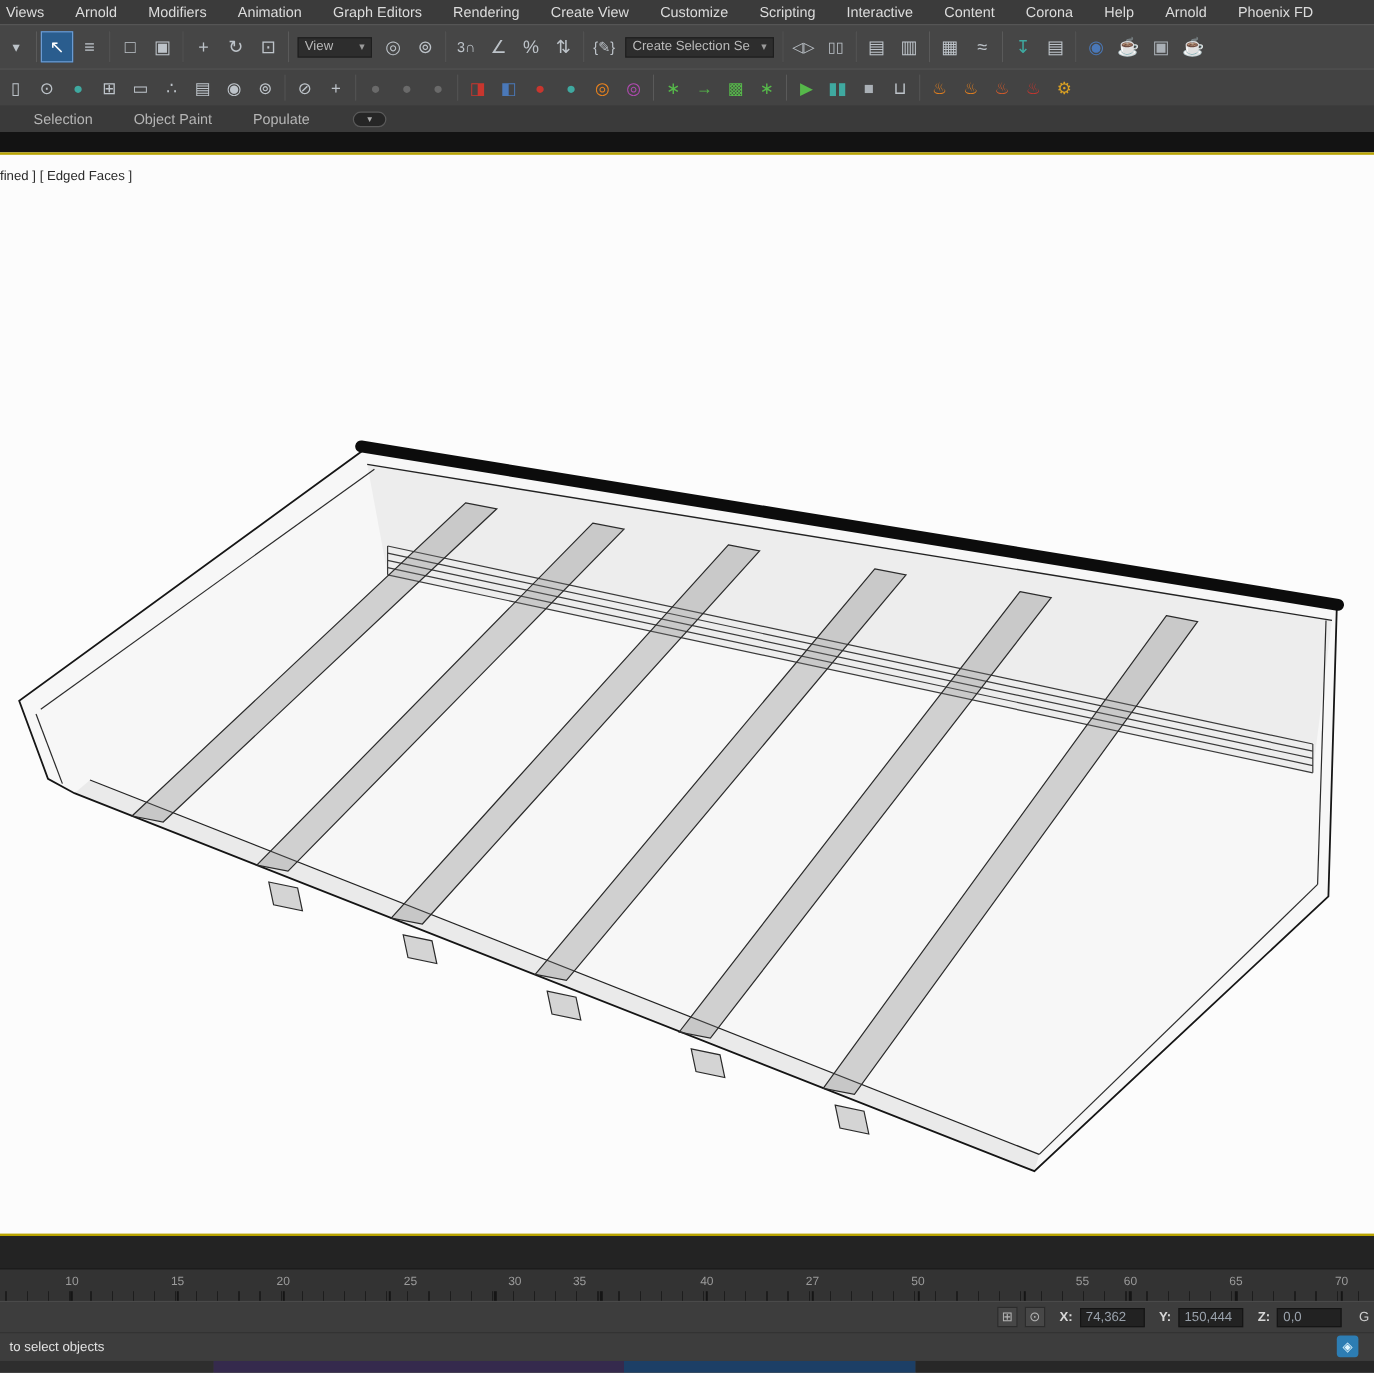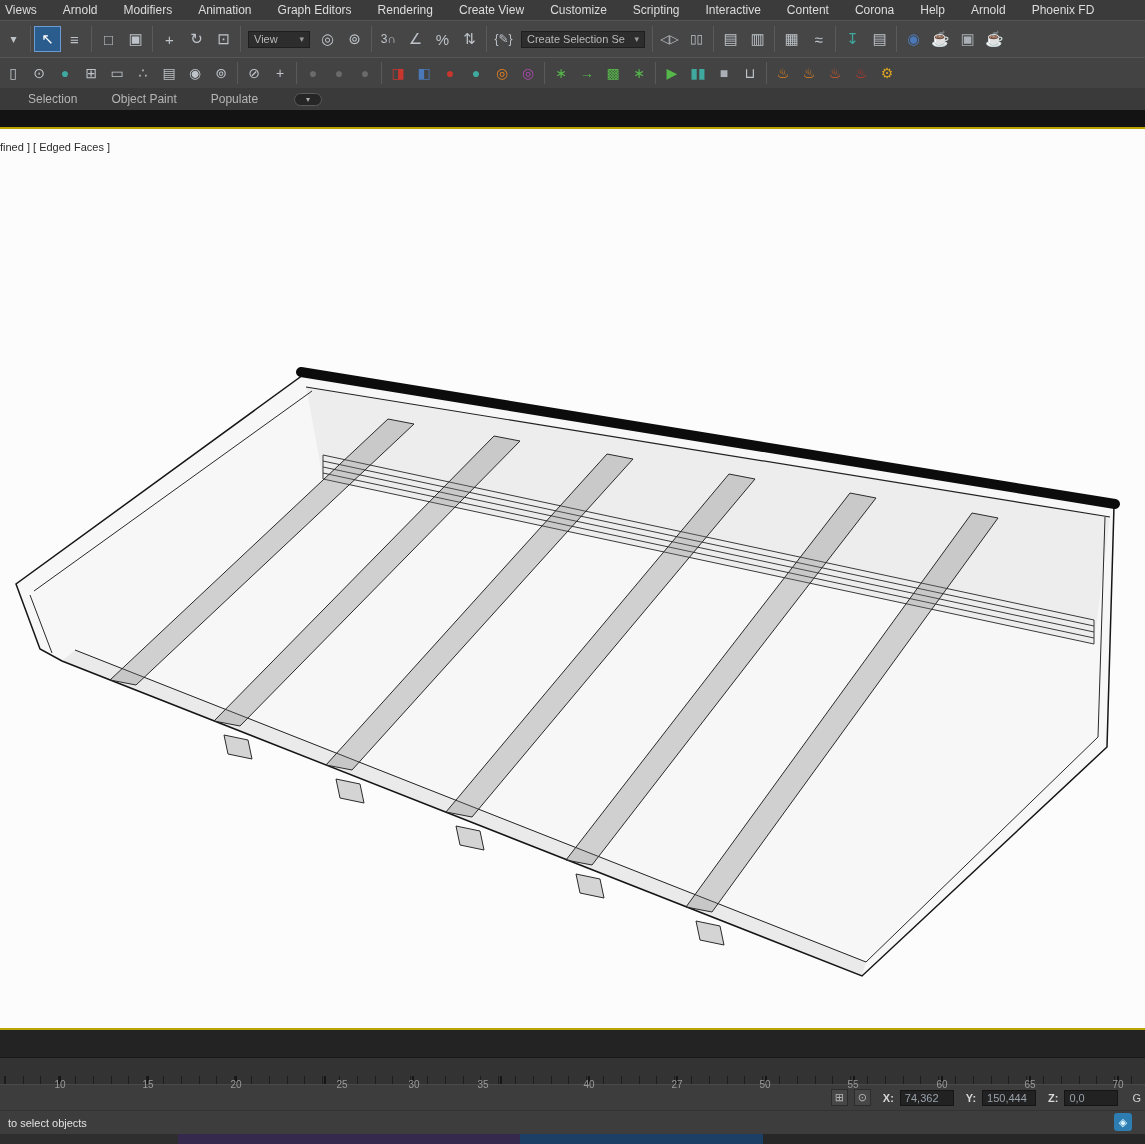--- a/index.html
+++ b/index.html
@@ -51,21 +51,21 @@
   .viewport svg { position:absolute; top:0; left:0; }
 
   
   .track-gap { height:28px; background:#232323; border-bottom:1px solid #1a1a1a; }
   .ruler { position:relative; height:26px; background:#333333; }
   .ruler::before { content:""; position:absolute; left:0; right:0; bottom:0; height:8px;
     background-image:
       repeating-linear-gradient(to right, #151515 0 2px, transparent 2px 88.2px),
       repeating-linear-gradient(to right, #1d1d1d 0 1px, transparent 1px 17.6px);
     background-position: 59px 0, 5px 0; }
-  .tick { position:absolute; top:5px; transform:translateX(-50%); font-size:10px; color:#9b9b9b;margin-top:16px; }
+  .tick { position:absolute; top:5px; transform:translateX(-50%); font-size:10px; color:#9b9b9b; }
 
   .status-row { height:26px; background:#3d3d3d; border-top:1px solid #4a4a4a;
                 display:flex; align-items:center; justify-content:flex-end; gap:6px;
                 padding-right:4px; font-size:11px; color:#cfcfcf; }
   .mini-btn { width:17px; height:17px; background:#474747; border:1px solid #2c2c2c; color:#b5b5b5;
               font-size:11px; display:flex; align-items:center; justify-content:center; }
   .coord-label { font-weight:bold; color:#d8d8d8; margin-left:6px; }
   .coord-input { width:54px; height:16px; background:#222222; border:1px solid #151515; color:#99a1ab;
                  font-size:11px; padding:0 4px; font-family:"Liberation Sans",sans-serif; }
   .grid-label { margin-left:8px; margin-right:0; color:#cfcfcf; }
@@ -248,26 +248,26 @@
     <line x1="301" y1="243" x2="1115" y2="375" stroke="#0c0c0c" stroke-width="10" stroke-linecap="round"></line>
   </svg>
 </div>
 
 <div class="track-gap"></div>
 <div class="ruler">
   <span class="tick" style="left:60px">10</span>
   <span class="tick" style="left:148px">15</span>
   <span class="tick" style="left:236px">20</span>
   <span class="tick" style="left:342px">25</span>
-  <span class="tick" style="left:414px">30</span>
+  <span class="tick" style="left:429px">30</span>
   <span class="tick" style="left:483px">35</span>
   <span class="tick" style="left:589px">40</span>
   <span class="tick" style="left:677px">27</span>
   <span class="tick" style="left:765px">50</span>
-  <span class="tick" style="left:853px">55</span>
+  <span class="tick" style="left:902px">55</span>
   <span class="tick" style="left:942px">60</span>
   <span class="tick" style="left:1030px">65</span>
   <span class="tick" style="left:1118px">70</span>
 </div>
 
 <div class="status-row">
   <span class="mini-btn">⊞</span>
   <span class="mini-btn">⊙</span>
   <span class="coord-label">X:</span>
   <input class="coord-input" readonly="" value="74,362" style="">

